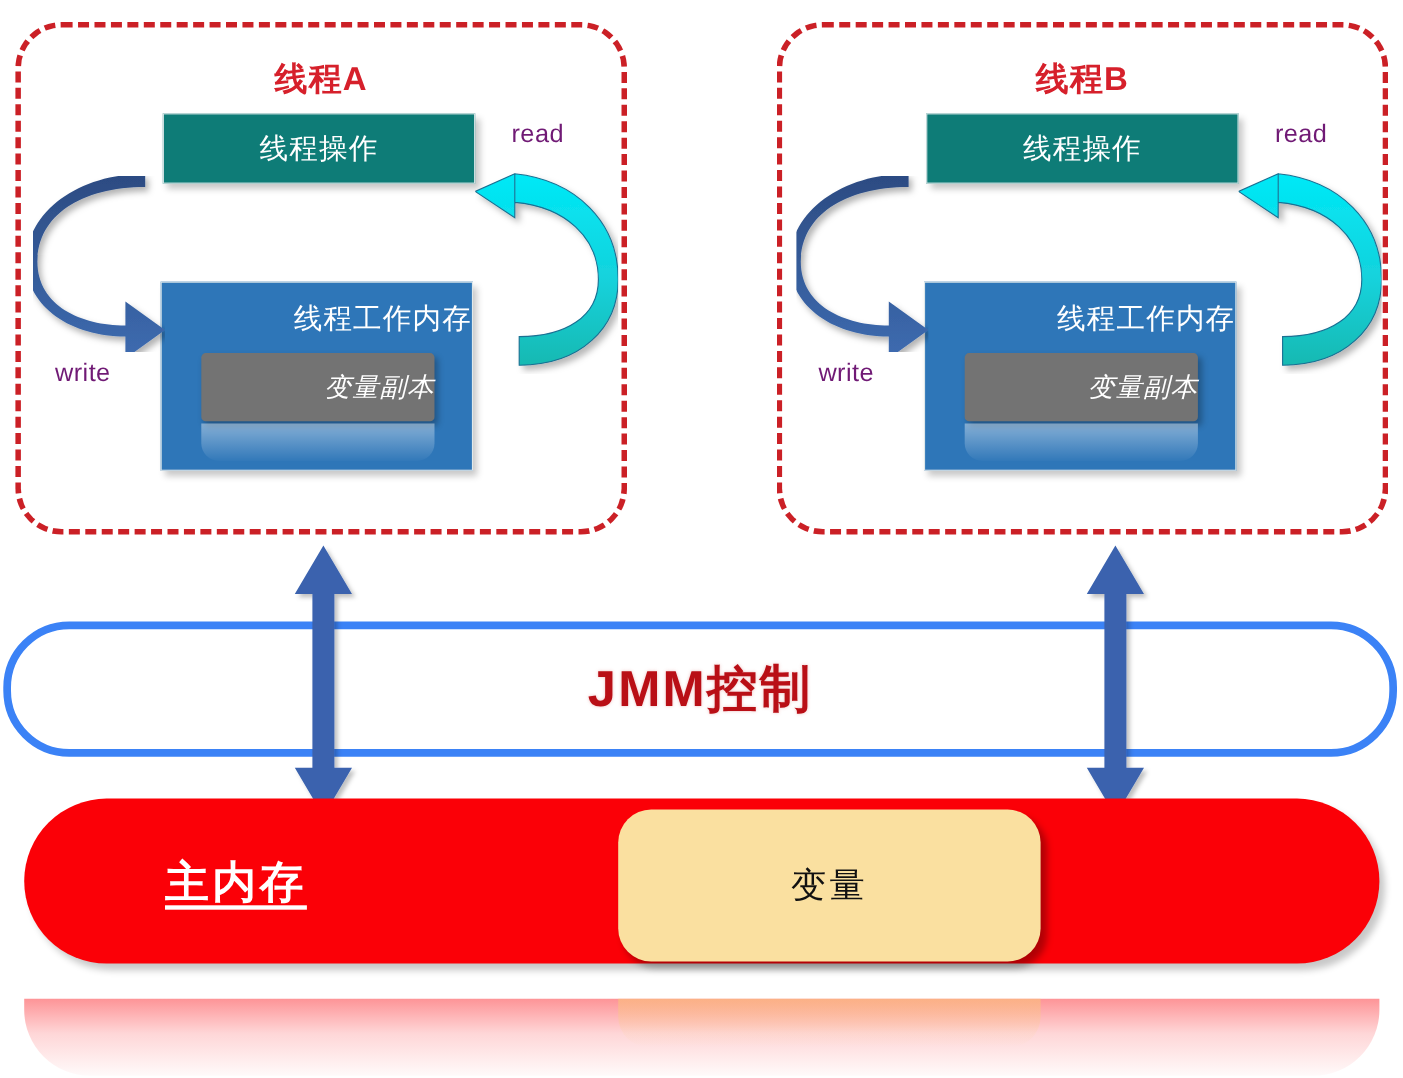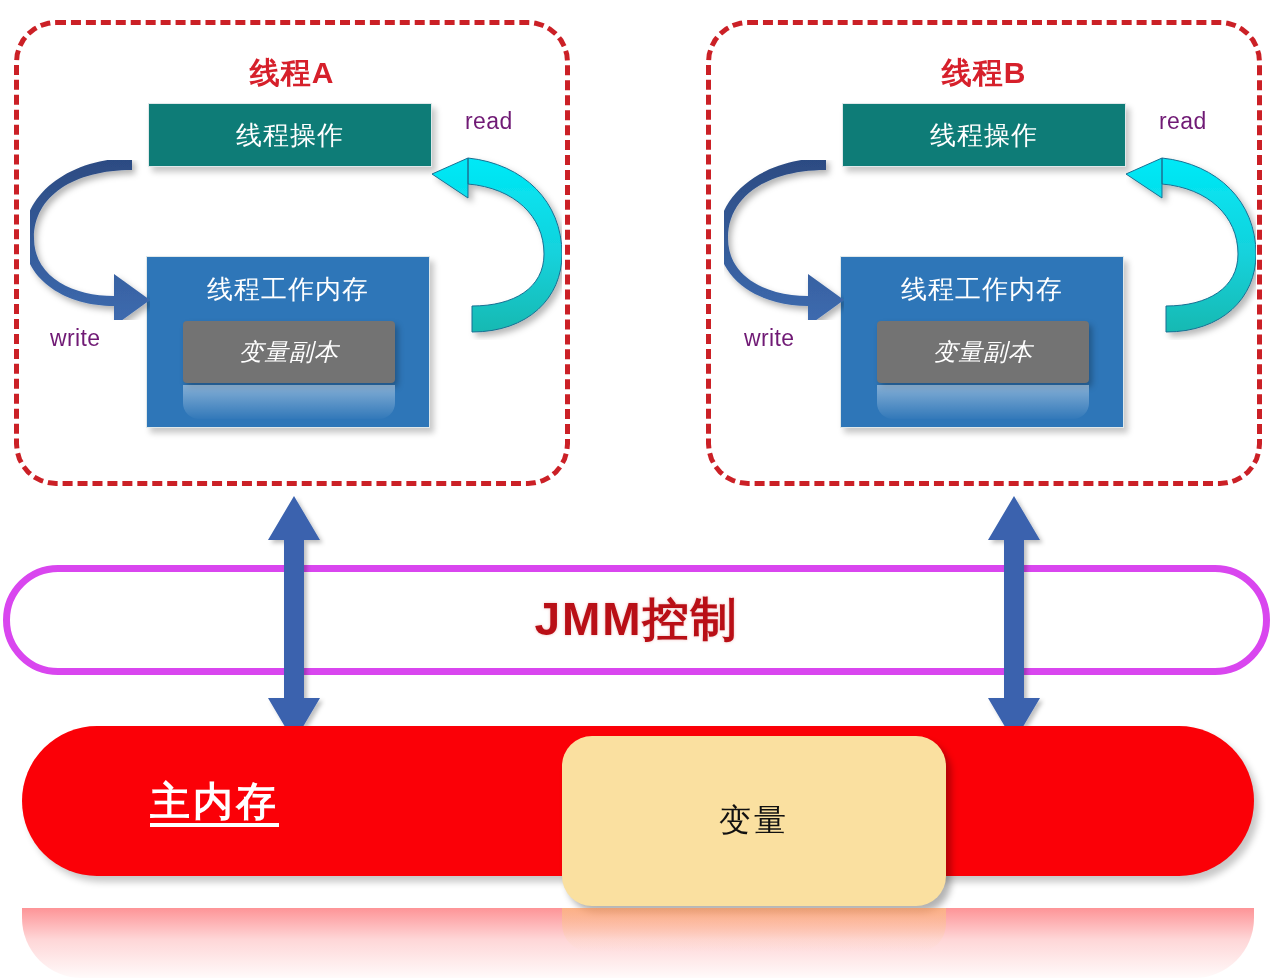--- a/index.html
+++ b/index.html
@@ -70,21 +70,21 @@
     background: #2E76B8;
     border: 1px solid #dfe8ea;
     box-shadow: 4px 5px 6px rgba(0,0,0,0.22);
     box-sizing: border-box;
     overflow: hidden;
   }
   .wm-box .label {
     position: absolute;
     top: 15px;
     width: 100%;
-    text-align: center;
+    text-align: right;
     color: #ffffff;
     font-size: 26px;
     letter-spacing: 1px;
   }
   .copy-box {
     position: absolute;
     left: 36px;
     top: 64px;
     width: 212px;
     height: 62px;
@@ -131,22 +131,22 @@
     color: #701a75;
     letter-spacing: 0.4px;
   }
 
   
   #jmm-bar {
     position: absolute;
     left: 3px;
     top: 565px;
     width: 1267px;
-    height: 110px;
-    border: 7px solid #d946ef;
+    height: 123px;
+    border: 7px solid #3b82f6;
     border-radius: 60px;
     background: #ffffff;
     box-sizing: border-box;
     display: flex;
     align-items: center;
     justify-content: center;
   }
   #jmm-bar .label {
     font-size: 46px;
     font-weight: bold;
@@ -185,21 +185,21 @@
     color: #ffffff;
     text-decoration: underline;
     text-underline-offset: 8px;
     letter-spacing: 3px;
   }
   #variable-box {
     position: absolute;
     left: 540px;
     top: 10px;
     width: 384px;
-    height: 170px;
+    height: 138px;
     background: #FAE0A0;
     border-radius: 30px;
     box-shadow: 5px 6px 7px rgba(0,0,0,0.3);
     display: flex;
     align-items: center;
     justify-content: center;
   }
   #variable-box .label {
     font-size: 32px;
     color: #111111;

